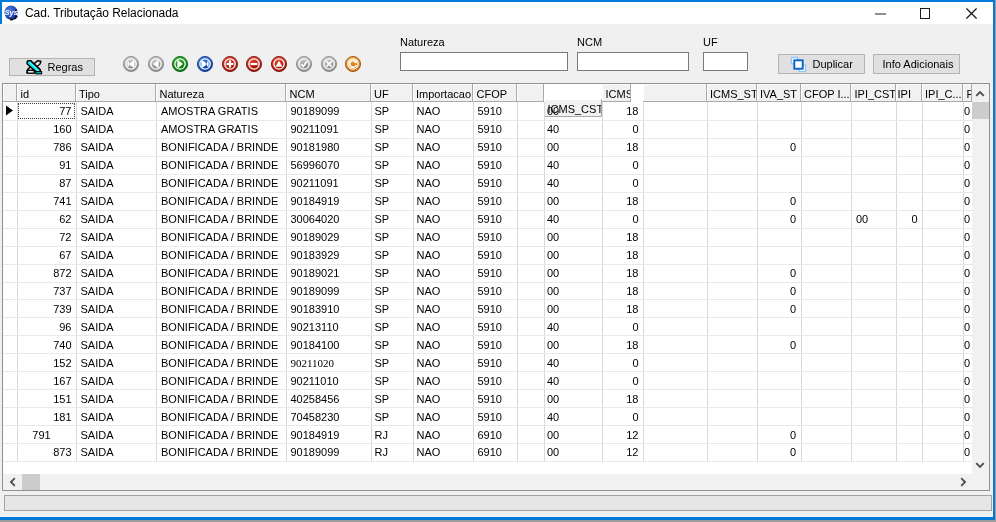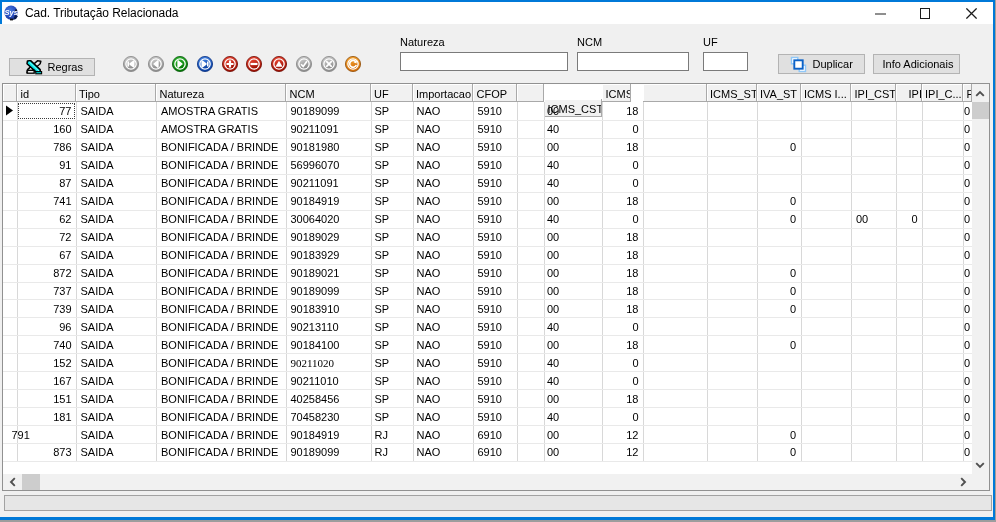--- a/index.html
+++ b/index.html
@@ -256,27 +256,27 @@
 <div class="a" style="left:643px;top:84px;width:63.5px;height:18px;background:#f1f1f1;border-right:1px solid #a9a9a9;border-bottom:1px solid #a9a9a9;box-shadow:inset 1px 1px 0 #ffffff;overflow:hidden;">
     <div class="t" style="left:3.5px;top:4.5px;margin-top:24px;">ICMS_Red</div>
   </div>
 <div class="a" style="left:706.5px;top:84px;width:50.0px;height:18px;background:#f1f1f1;border-right:1px solid #a9a9a9;border-bottom:1px solid #a9a9a9;box-shadow:inset 1px 1px 0 #ffffff;overflow:hidden;">
     <div class="t" style="left:3.5px;top:4.5px;">ICMS_ST</div>
   </div>
 <div class="a" style="left:756.5px;top:84px;width:44.0px;height:18px;background:#f1f1f1;border-right:1px solid #a9a9a9;border-bottom:1px solid #a9a9a9;box-shadow:inset 1px 1px 0 #ffffff;overflow:hidden;">
     <div class="t" style="left:3.5px;top:4.5px;">IVA_ST</div>
   </div>
 <div class="a" style="left:800.5px;top:84px;width:50.5px;height:18px;background:#f1f1f1;border-right:1px solid #a9a9a9;border-bottom:1px solid #a9a9a9;box-shadow:inset 1px 1px 0 #ffffff;overflow:hidden;">
-    <div class="t" style="left:3.5px;top:4.5px;">ICMS I...</div>
+    <div class="t" style="left:3.5px;top:4.5px;">CFOP I...</div>
   </div>
 <div class="a" style="left:851px;top:84px;width:44.5px;height:18px;background:#f1f1f1;border-right:1px solid #a9a9a9;border-bottom:1px solid #a9a9a9;box-shadow:inset 1px 1px 0 #ffffff;overflow:hidden;">
     <div class="t" style="left:3.5px;top:4.5px;">IPI_CST</div>
   </div>
 <div class="a" style="left:895.5px;top:84px;width:26.0px;height:18px;background:#f1f1f1;border-right:1px solid #a9a9a9;border-bottom:1px solid #a9a9a9;box-shadow:inset 1px 1px 0 #ffffff;overflow:hidden;">
-    <div class="t" style="left:13px;top:4.5px;text-align:center;">IPI</div>
+    <div class="t" style="left:2px;top:4.5px;text-align:center;">IPI</div>
   </div>
 <div class="a" style="left:921.5px;top:84px;width:41.5px;height:18px;background:#f1f1f1;border-right:1px solid #a9a9a9;border-bottom:1px solid #a9a9a9;box-shadow:inset 1px 1px 0 #ffffff;overflow:hidden;">
     <div class="t" style="left:3.5px;top:4.5px;">IPI_C...</div>
   </div>
 <div class="a" style="left:963px;top:84px;width:9px;height:18px;background:#f1f1f1;border-right:1px solid #a9a9a9;border-bottom:1px solid #a9a9a9;box-shadow:inset 1px 1px 0 #ffffff;overflow:hidden;">
     <div class="t" style="left:3.5px;top:4.5px;">F</div>
   </div>
 <div class="a" style="left:17px;top:102px;width:1px;height:359.0px;background:#d8d8d8;"></div>
 <div class="a" style="left:75.5px;top:102px;width:1px;height:359.0px;background:#d8d8d8;"></div>
 <div class="a" style="left:156px;top:102px;width:1px;height:359.0px;background:#d8d8d8;"></div>
@@ -497,21 +497,21 @@
 <div class="t" style="left:11.5px;top:411.54999999999995px;width:60px;text-align:right;">181</div>
 <div class="t" style="left:80.5px;top:411.54999999999995px;">SAIDA</div>
 <div class="t" style="left:161px;top:411.54999999999995px;">BONIFICADA / BRINDE</div>
 <div class="t" style="left:290.5px;top:411.54999999999995px;">70458230</div>
 <div class="t" style="left:374.5px;top:411.54999999999995px;">SP</div>
 <div class="t" style="left:416.5px;top:411.54999999999995px;">NAO</div>
 <div class="t" style="left:477.5px;top:411.54999999999995px;">5910</div>
 <div class="t" style="left:547px;top:411.54999999999995px;">40</div>
 <div class="t" style="left:578.5px;top:411.54999999999995px;width:60px;text-align:right;">0</div>
 <div class="t" style="left:910px;top:411.54999999999995px;width:60px;text-align:right;">0</div>
-<div class="t" style="left:11.5px;top:429.49999999999994px;width:60px;text-align:left;">791</div>
+<div class="t" style="left:11.5px;top:429.49999999999994px;width:60px;text-align:center;">791</div>
 <div class="t" style="left:80.5px;top:429.49999999999994px;">SAIDA</div>
 <div class="t" style="left:161px;top:429.49999999999994px;">BONIFICADA / BRINDE</div>
 <div class="t" style="left:290.5px;top:429.49999999999994px;">90184919</div>
 <div class="t" style="left:374.5px;top:429.49999999999994px;">RJ</div>
 <div class="t" style="left:416.5px;top:429.49999999999994px;">NAO</div>
 <div class="t" style="left:477.5px;top:429.49999999999994px;">6910</div>
 <div class="t" style="left:547px;top:429.49999999999994px;">00</div>
 <div class="t" style="left:578.5px;top:429.49999999999994px;width:60px;text-align:right;">12</div>
 <div class="t" style="left:736px;top:429.49999999999994px;width:60px;text-align:right;">0</div>
 <div class="t" style="left:910px;top:429.49999999999994px;width:60px;text-align:right;">0</div>

